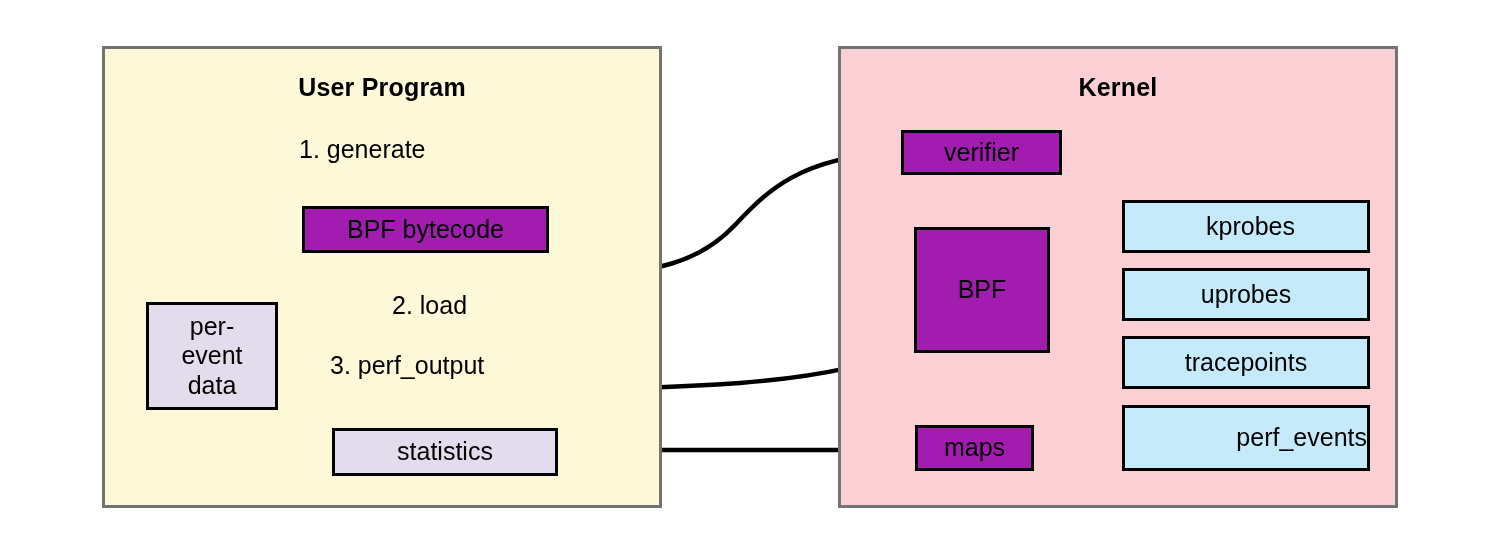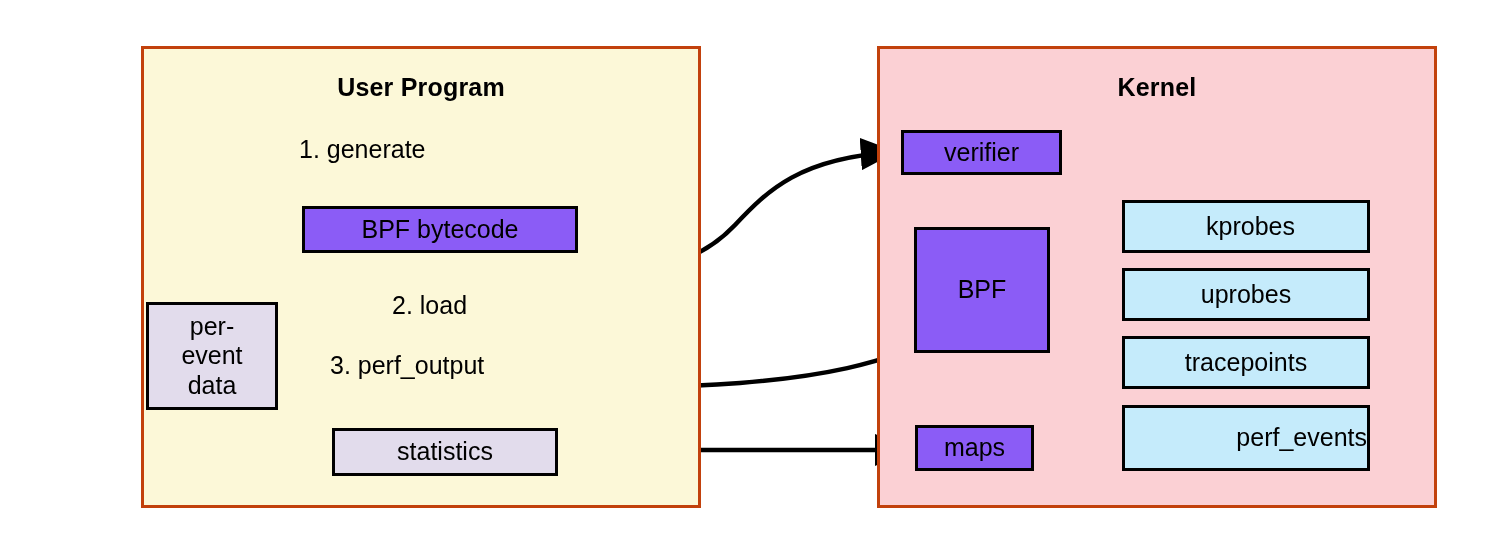--- a/index.html
+++ b/index.html
@@ -19,23 +19,22 @@
     position: absolute;
     left: 0; top: 0;
     width: 1500px;
     height: 550px;
     pointer-events: none;
   }
 
   
   .panel {
     position: absolute;
-    border: 3px solid #c2410c;
+    border: 3px solid #737373;
     box-sizing: border-box;
-    margin-left: 39px;
   }
   #panel-user  { left: 102px; top: 46px; width: 560px; height: 462px; background: #fcf8d8; }
   #panel-kernel{ left: 838px; top: 46px; width: 560px; height: 462px; background: #fbd0d4; text-decoration: underline; }
 
   .panel-title {
     position: absolute;
     left: 0; right: 0;
     top: 24px;
     text-align: center;
     font-size: 25px;
@@ -50,26 +49,26 @@
     border: 3px solid #000000;
     box-sizing: border-box;
     display: flex;
     align-items: center;
     justify-content: center;
     text-align: center;
     font-size: 25px;
     color: #000000;
     line-height: 1.17;
   }
-  .green  { background: #8b5cf6; }
+  .green  { background: #a21caf; }
   .purple { background: #e2dcec; }
   .blue   { background: #c5ebfb; }
 
   
-  #node-bytecode   { left: 302px; top: 206px; width: 276px; height: 47px; }
+  #node-bytecode   { left: 302px; top: 206px; width: 247px; height: 47px; }
   #node-perevent   { left: 146px; top: 302px; width: 132px; height: 108px; }
   #node-statistics { left: 332px; top: 428px; width: 226px; height: 48px; }
 
   
   #node-verifier { left: 901px; top: 130px; width: 161px; height: 45px; }
   #node-bpf      { left: 914px; top: 227px; width: 136px; height: 126px; }
   #node-maps     { left: 915px; top: 425px; width: 119px; height: 46px; }
 
   #node-kprobes     { left: 1122px; top: 200px; width: 248px; height: 53px; padding-left: 9px; }
   #node-uprobes     { left: 1122px; top: 268px; width: 248px; height: 53px; }

